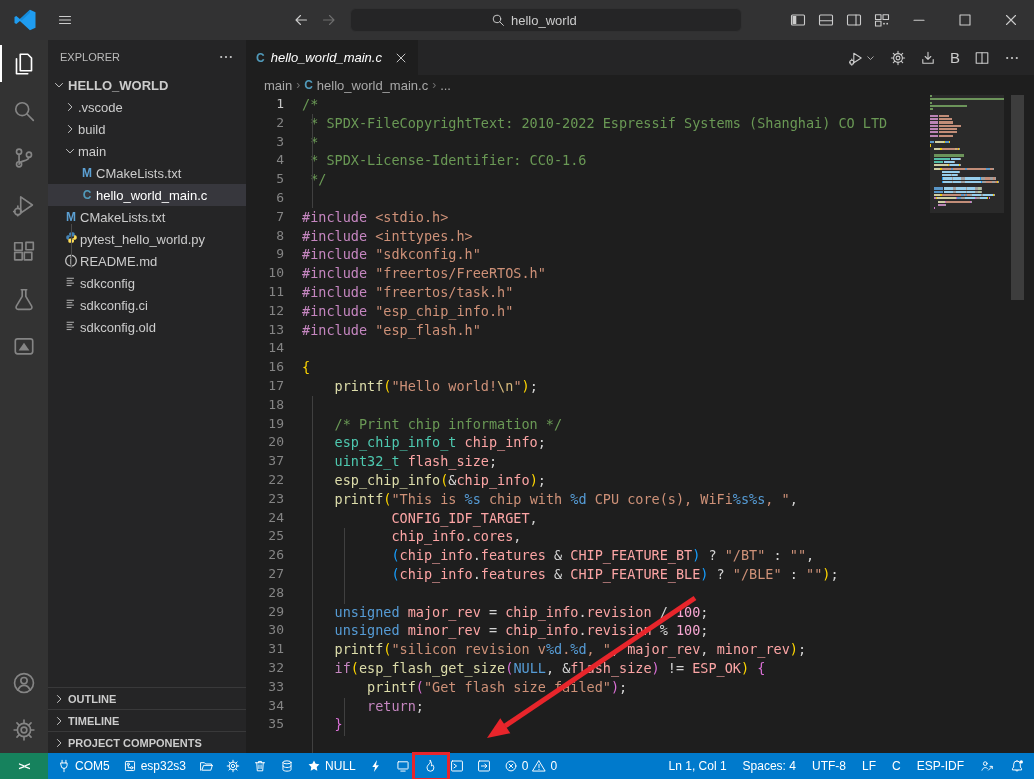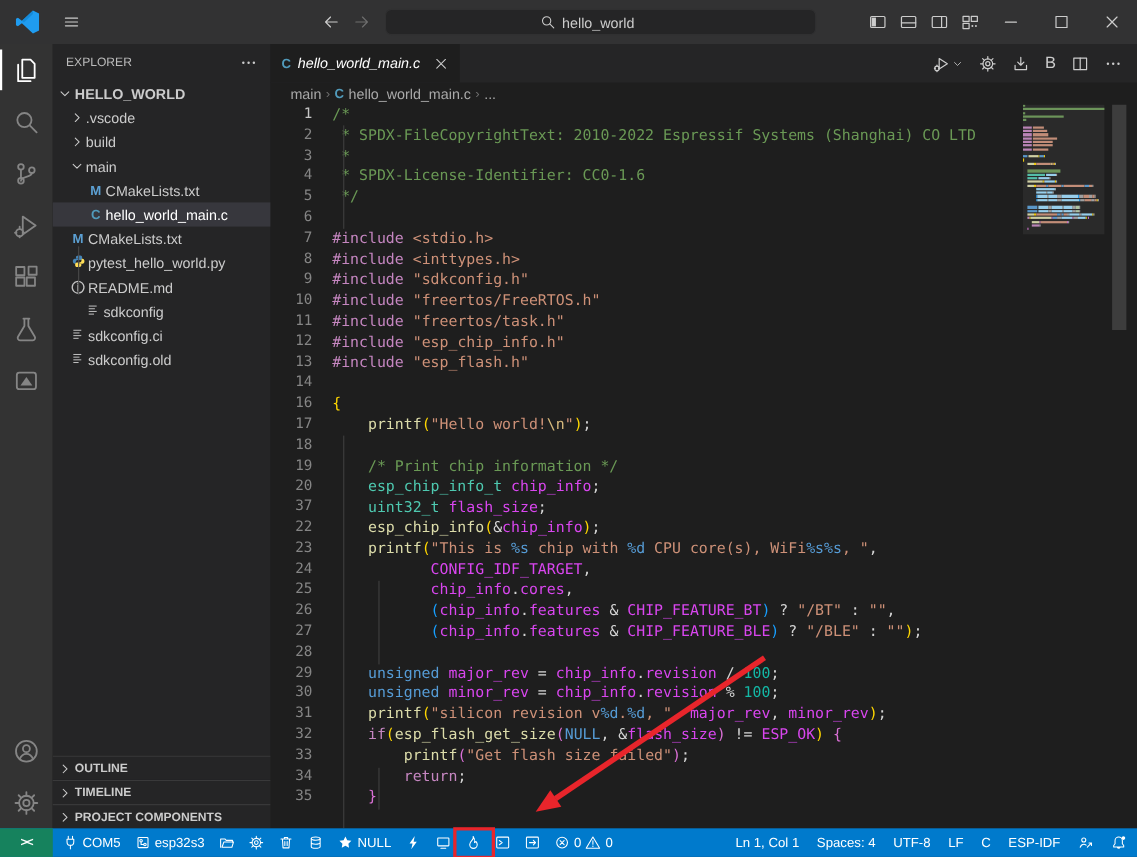--- a/index.html
+++ b/index.html
@@ -65,22 +65,22 @@
   .breadcrumb { height:20px; display:flex; align-items:center; gap:4px; font-size:13px; color:#a9a9a9; padding-left:18px; }
   .breadcrumb .sep { color:#6e6e6e; font-size:12px; }
   .cicon { color:#519aba; font-weight:700; font-size:12px; }
 
   .codearea { position:relative; height:658px; overflow:hidden; }
   .code-line { display:flex; height:18.8px; line-height:18.8px; font-family:"DejaVu Sans Mono",monospace; font-size:13.5px; white-space:pre; }
   .ln { width:56px; text-align:right; padding-right:18px; color:#858585; font-size:13px; flex:none; }
   .ln.active { color:#c6c6c6; }
   .lc { flex:none; }
   .tk-cmt{color:#6A9955} .tk-kw{color:#C586C0} .tk-kb{color:#569CD6} .tk-str{color:#CE9178}
-  .tk-esc{color:#D7BA7D} .tk-typ{color:#4EC9B0} .tk-fn{color:#DCDCAA} .tk-var{color:#d946ef}
-  .tk-num{color:#14b8a6} .tk-p1{color:#FFD700} .tk-p2{color:#DA70D6} .tk-p3{color:#179FFF} .tk-pln{color:#D4D4D4}
+  .tk-esc{color:#D7BA7D} .tk-typ{color:#4EC9B0} .tk-fn{color:#DCDCAA} .tk-var{color:#fca5a5}
+  .tk-num{color:#f9a8d4} .tk-p1{color:#FFD700} .tk-p2{color:#DA70D6} .tk-p3{color:#179FFF} .tk-pln{color:#D4D4D4}
   .indent-guide { position:absolute; width:1px; background:#404040; }
 
   .minimap { position:absolute; right:30px; top:0; width:74px; height:658px; overflow:hidden; }
   .mm-line { height:3.3px; white-space:nowrap; }
   .mm-line span { display:inline-block; height:2.2px; vertical-align:top; }
   .mm-slider { position:absolute; right:30px; top:0; width:74px; height:118px; background:rgba(121,121,121,0.14); }
   .scrollbar { position:absolute; right:10px; top:0; width:13px; height:205px; background:rgba(121,121,121,0.35); }
 
   
   .statusbar { position:absolute; left:0; top:753px; width:100%; height:26px; background:var(--status-bg,#007acc);
@@ -320,21 +320,21 @@
           <span class="fico" style="color: rgb(197, 197, 197);"><svg viewBox="0 0 16 16" style="width: 13px; height: 13px;">
               <path fill="#4584b6" stroke="none" d="M7.9 1.5c-2 0-2.9.9-2.9 2v1.3h3v.5H3.6c-1.2 0-2.1 1-2.1 2.7 0 1.7.9 2.7 2.1 2.7h1.2V8.9c0-1.2 1-2.2 2.2-2.2h3c1 0 1.9-.9 1.9-1.9V3.5c0-1.1-.9-2-2-2z"></path>
               <path fill="#ffde57" stroke="none" d="M8.1 14.5c2 0 2.9-.9 2.9-2v-1.3H8v-.5h4.4c1.2 0 2.1-1 2.1-2.7 0-1.7-.9-2.7-2.1-2.7h-1.2v1.8c0 1.2-1 2.2-2.2 2.2H6c-1 0-1.9.9-1.9 1.9v1.3c0 1.1.9 2 2 2z"></path>
             </svg></span>
           <span>pytest_hello_world.py</span>
         </div>
         <div class="tree-row" style="padding-left: 14px;">
           <span class="fico" style="color: rgb(197, 197, 197);">ⓘ</span>
           <span>README.md</span>
         </div>
-        <div class="tree-row" style="padding-left: 28px;">
+        <div class="tree-row" style="padding-left: 14px;">
           <span class="fico" style="color: rgb(197, 197, 197);"><svg viewBox="0 0 16 16" fill="none" stroke="currentColor" stroke-width="1.1" stroke-linecap="round" stroke-linejoin="round" style="width: 13px; height: 13px;">
               <path d="M2.5 4h8M2.5 7h6M2.5 10h8M2.5 13h5"></path>
             </svg></span>
           <span>sdkconfig</span>
         </div>
         <div class="tree-row" style="padding-left: 14px;">
           <span class="fico" style="color: rgb(197, 197, 197);"><svg viewBox="0 0 16 16" fill="none" stroke="currentColor" stroke-width="1.1" stroke-linecap="round" stroke-linejoin="round" style="width: 13px; height: 13px;">
               <path d="M2.5 4h8M2.5 7h6M2.5 10h8M2.5 13h5"></path>
             </svg></span>
           <span>sdkconfig.ci</span>

